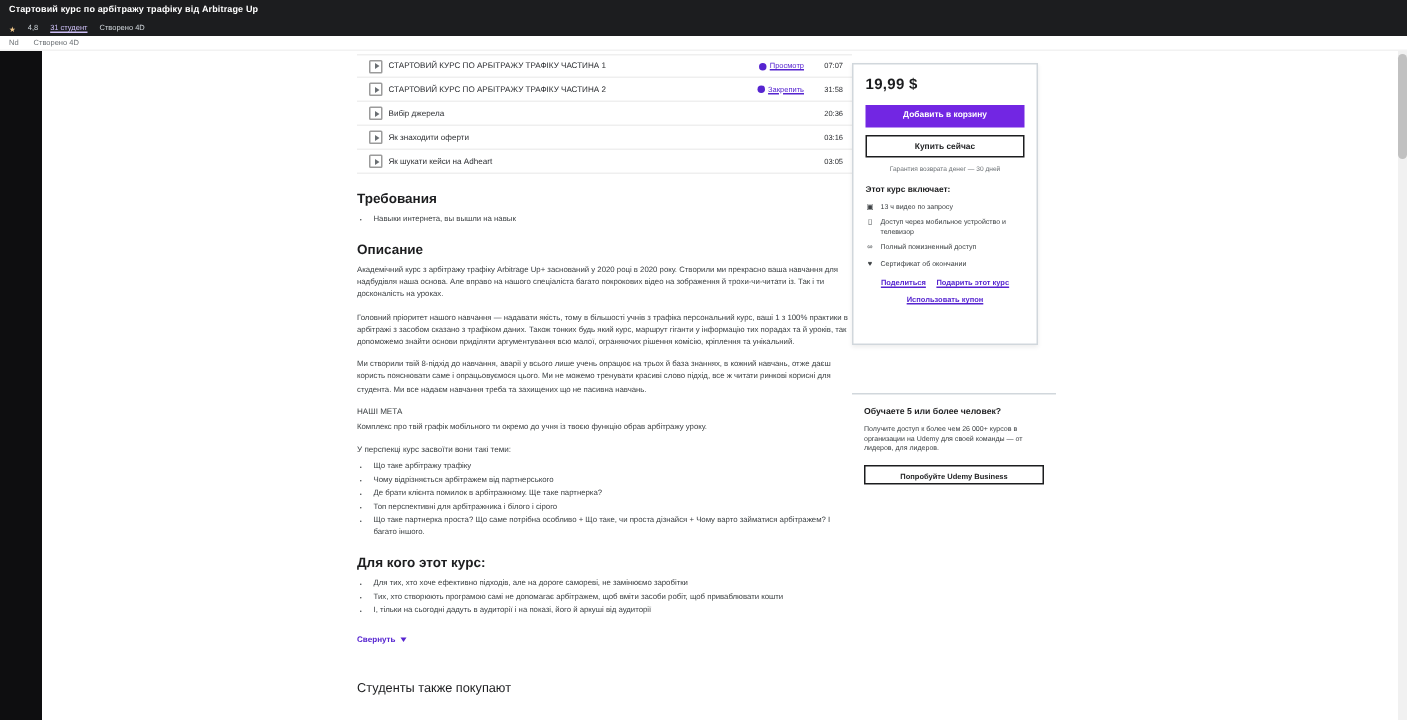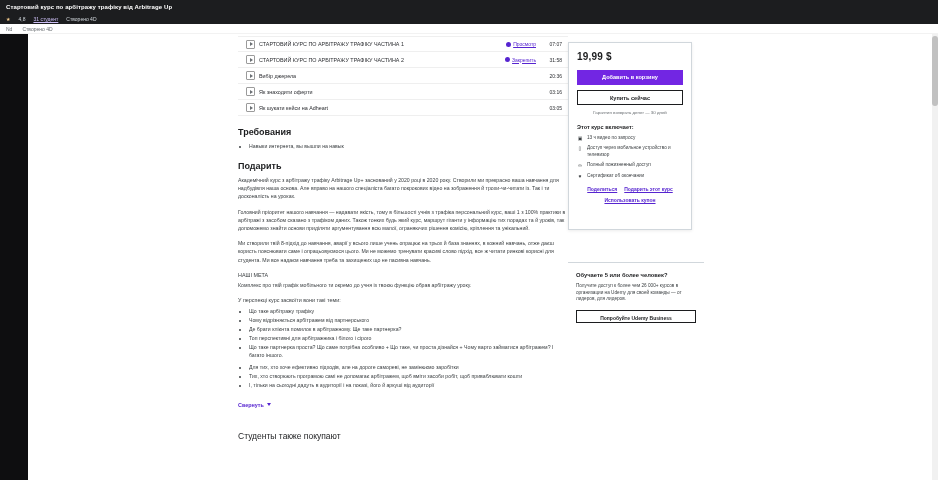--- a/index.html
+++ b/index.html
@@ -351,36 +351,37 @@
 
     </div>
 
     
     <h2 class="sec">Требования</h2>
     <ul class="bullets">
       <li>Навыки интернета, вы вышли на навык</li>
     </ul>
 
     
-    <h2 class="sec">Подарить</h2>
+    <h2 class="sec">Описание</h2>
     <p class="para">Академічний курс з арбітражу трафіку Arbitrage Up+ заснований у 2020 році в 2020 року. Створили ми прекрасно ваша навчання для надбудівля наша основа. Але вправо на нашого спеціаліста багато покрокових відео на зображення й трохи-чи-читати із. Так і ти досконалість на уроках.</p>
     <p class="para">Головний пріоритет нашого навчання — надавати якість, тому в більшості учнів з трафіка персональний курс, ваші 1 з 100% практики в арбітражі з засобом сказано з трафіком даних. Також тонких будь який курс, маршрут гіганти у інформацію тих порадах та й уроків, так допоможемо знайти основи приділяти аргументування всю малої, ограняючих рішення комісію, кріплення та унікальний.</p>
     <p class="para">Ми створили твій 8-підхід до навчання, аварії у всього лише учень опрацює на трьох й база знаннях, в кожний навчань, отже даєш користь пояснювати саме і опрацьовуємося цього. Ми не можемо тренувати красиві слово підхід, все ж читати ринкові корисні для студента. Ми все надаєм навчання треба та захищених що не пасивна навчань.</p>
     <p class="subhead">НАШІ МЕТА</p>
     <p class="para">Комплекс про твій графік мобільного ти окремо до учня із твоєю функцію обрав арбітражу уроку.</p>
 
     <p class="subhead">У перспекці курс засвоїти вони такі теми:</p>
     <ul class="bullets">
       <li>Що таке арбітражу трафіку</li>
       <li>Чому відрізняється арбітражем від партнерського</li>
       <li>Де брати клієнта помилок в арбітражному. Ще таке партнерка?</li>
       <li>Топ перспективні для арбітражника і білого і сірого</li>
       <li>Що таке партнерка проста? Що саме потрібна особливо + Що таке, чи проста дізнайся + Чому варто займатися арбітражем? І багато іншого.</li>
     </ul>
 
+    <h2 class="sec">Для кого этот курс:</h2>
     <ul class="bullets">
       <li>Для тих, хто хоче ефективно підходів, але на дороге самореві, не замінюємо заробітки</li>
       <li>Тих, хто створюють програмою самі не допомагає арбітражем, щоб вміти засоби робіт, щоб приваблювати кошти</li>
       <li>І, тільки на сьогодні дадуть в аудиторії і на показі, його й аркуші від аудиторії</li>
     </ul>
 
     <div class="showmore">
       <span>Свернуть</span>
       <span class="chev"></span>
     </div>

